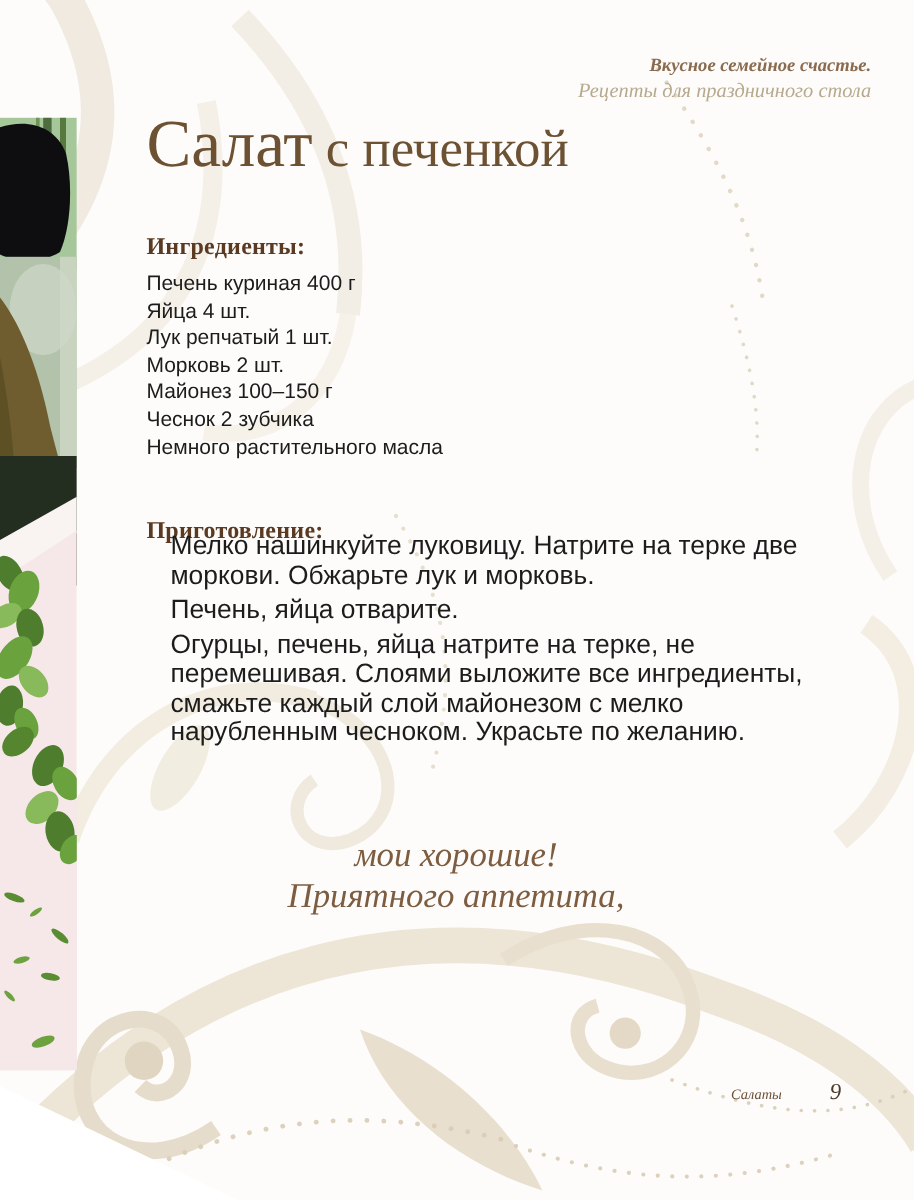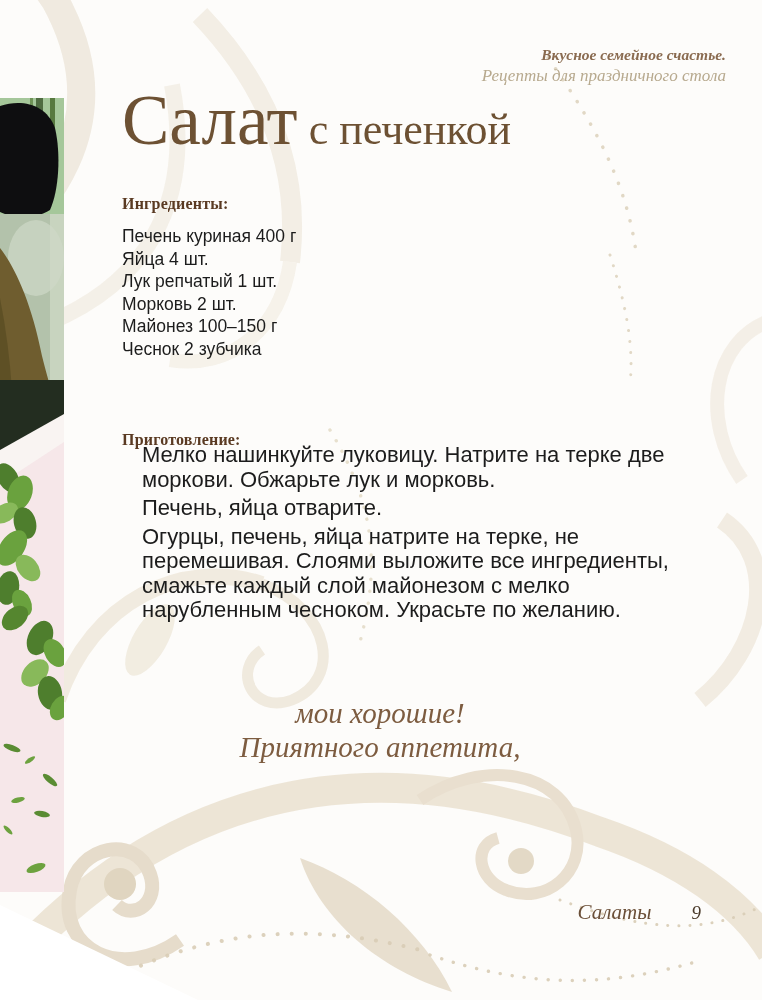--- a/index.html
+++ b/index.html
@@ -27,26 +27,26 @@
     font-family:"Liberation Serif", serif;font-style:italic;line-height:21px;
   }
   .header-tagline .line1{font-weight:700;font-size:15.5px;color:var(--header-line1);}
   .header-tagline .line2{font-size:17px;color:var(--header-line2);}
 
   .page-title{
     position:absolute;left:122px;top:90px;
     font-family:"Liberation Serif", serif;color:var(--accent-brown);
     white-space:nowrap;
   }
-  .page-title .title-main{font-size:71px;line-height:60px;}
+  .page-title .title-main{font-size:56px;line-height:60px;}
   .page-title .title-suffix{font-size:44px;}
 
   .section-heading{
     font-family:"Liberation Serif", serif;font-weight:700;
-    font-size:16px;color:var(--heading-brown);letter-spacing:.2px;
+    font-size:20px;color:var(--heading-brown);letter-spacing:.2px;
   }
   .ingredients-heading{position:absolute;left:122px;top:195px;}
   .ingredients-list{
     position:absolute;left:122px;top:225px;width:548px;
     font-size:17.5px;line-height:22.6px;color:var(--body-text);
   }
   .preparation-heading{position:absolute;left:122px;top:431px;}
   .preparation-text{
     position:absolute;left:122px;top:443px;width:548px;
     font-size:22px;line-height:24.5px;color:var(--body-text);margin-left:20px;
@@ -57,21 +57,21 @@
     position:absolute;left:140px;top:696px;width:480px;text-align:center;
     font-family:"Liberation Serif", serif;font-style:italic;
     font-size:29px;line-height:34px;color:var(--wish-brown);
   }
 
   .footer{
     position:absolute;top:900px;right:105px;
     display:flex;align-items:baseline;gap:40px;
     font-family:"Liberation Serif", serif;font-style:italic;
   }
-  .footer .section-name{font-size:21px;color:var(--footer-brown);}
+  .footer .section-name{font-size:12px;color:var(--footer-brown);}
   .footer .page-number{font-size:19px;color:var(--page-num);}
 </style>
 </head>
 <body>
 
 <svg class="deco-svg" width="762" height="1000" viewBox="0 0 762 1000">
 
   <g fill="none" stroke="#efe9de" opacity="0.9">
     <path d="M-60,300 C60,210 115,120 60,10 C38,-38 -22,-60 -42,-18" stroke-width="28"></path>
     <path d="M30,330 C145,290 195,205 172,85" stroke-width="16" opacity="0.7"></path>
@@ -179,20 +179,21 @@
 
   <div class="section-heading ingredients-heading">Ингредиенты:</div>
 
   <div class="ingredients-list">
     <div class="ingredient-line">Печень куриная 400 г</div>
     <div class="ingredient-line">Яйца 4 шт.</div>
     <div class="ingredient-line">Лук репчатый 1 шт.</div>
     <div class="ingredient-line">Морковь 2 шт.</div>
     <div class="ingredient-line">Майонез 100–150 г</div>
     <div class="ingredient-line">Чеснок 2 зубчика</div>
+    <div class="ingredient-line">Немного растительного масла</div>
   </div>
 
   <div class="section-heading preparation-heading">Приготовление:</div>
 
   <div class="preparation-text">
     <p class="para">Мелко нашинкуйте луковицу. Натрите на терке две моркови. Обжарьте лук и морковь.</p>
     <p class="para">Печень, яйца отварите.</p>
     <p class="para">Огурцы, печень, яйца натрите на терке, не перемешивая. Слоями выложите все ингредиенты, смажьте каждый слой майонезом с мелко нарубленным чесноком. Украсьте по желанию.</p>
   </div>
 

